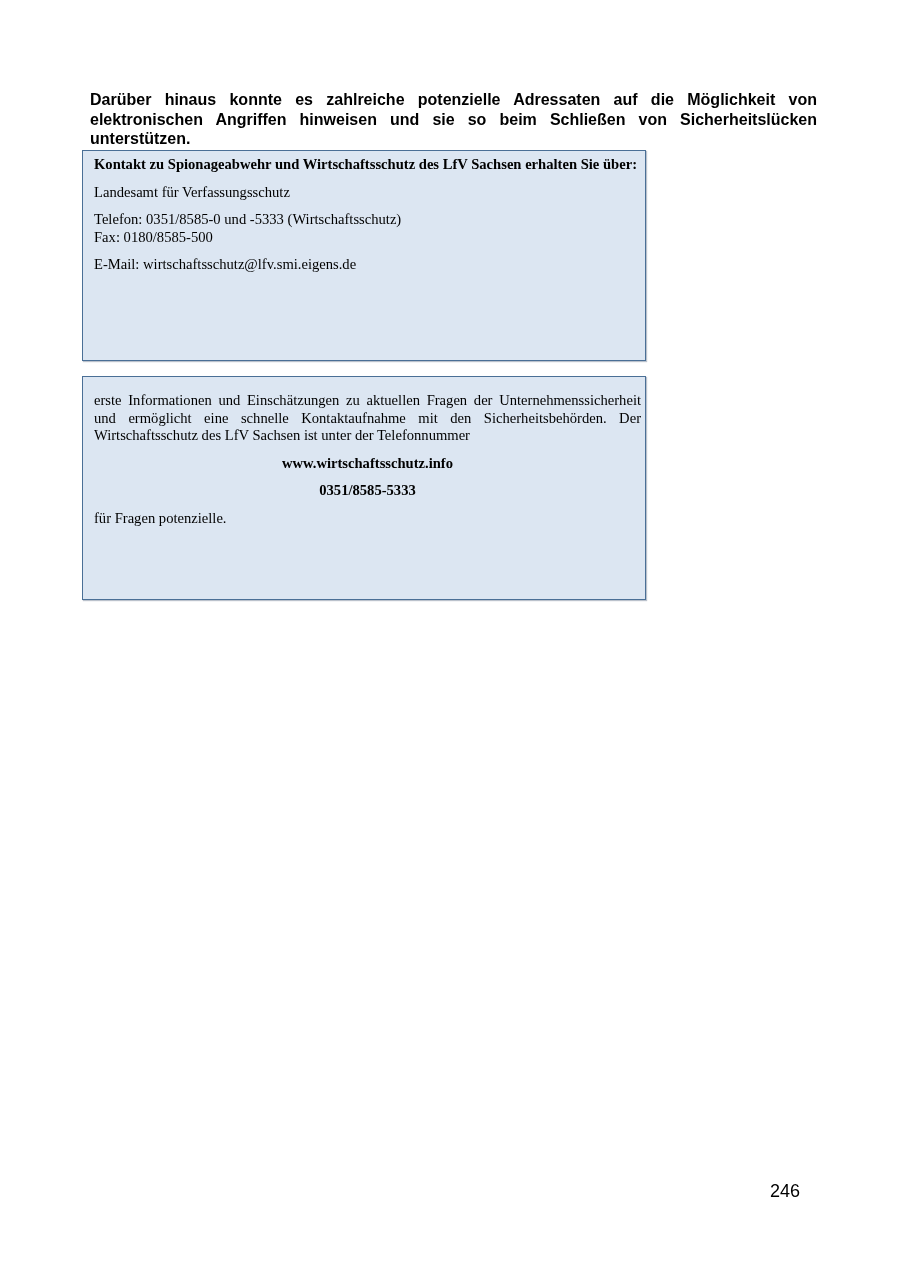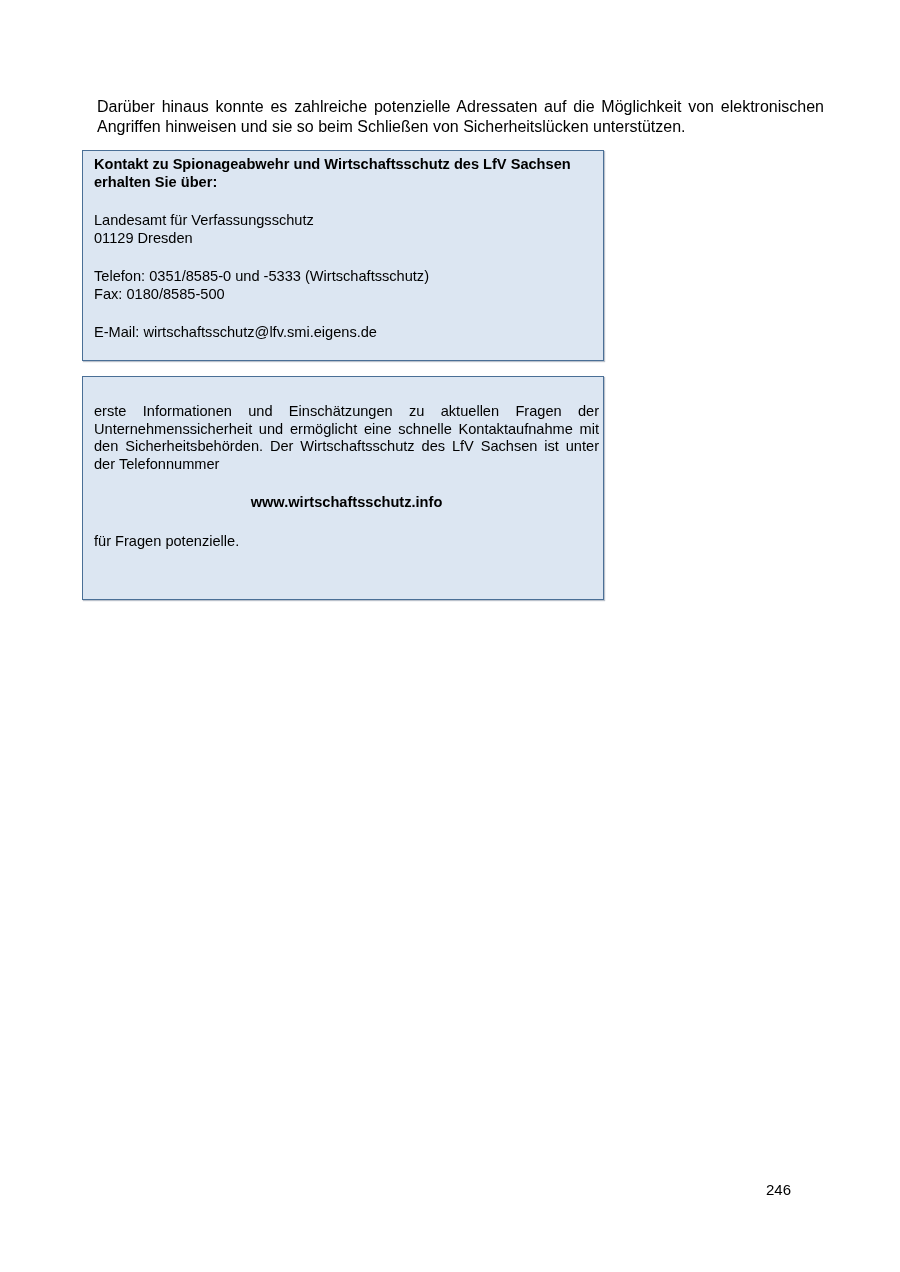--- a/index.html
+++ b/index.html
@@ -17,67 +17,69 @@
     }
     .intro {
       position: absolute;
       left: 86px;
       top: 86px;
       width: 727px;
       font-size: 16px;
       line-height: 19.5px;
       text-align: justify;
       text-align-last: left;
-      margin: 11px;
+      margin: 4px;
+      font-weight: bold;
     }
     .box {
       position: absolute;
       left: 82px;
-      width: 522px;
+      width: 564px;
       background: #dce6f2;
       border: 1px solid #4a6f96;
       box-shadow: 1px 1px 1px rgba(60,80,110,0.35);
       box-sizing: border-box;
       padding: 5px 4px 10px 11px;
       font-size: 14.6px;
       line-height: 17.5px;
+      font-family: Liberation Serif, serif;
     }
     .box1 { top: 150px; height: 211px; }
     .box2 { top: 376px; height: 224px; }
     .box p { margin: 0; }
-    .box .gap { margin-top: 21px; }
+    .box .gap { margin-top: 10px; }
     .bold { font-weight: bold; }
     .center { text-align: center; }
     .justify { text-align: justify; text-align-last: left; }
     .page-number {
       position: absolute;
-      left: 748px;
+      left: 770px;
       top: 1181px;
       width: 43px;
-      text-align: right;
-      font-size: 15px;
+      text-align: left;
+      font-size: 18px;
     }
   </style>
 </head>
 <body>
 
 <p class="intro">Darüber hinaus konnte es zahlreiche potenzielle Adressaten auf die Möglichkeit von elektronischen Angriffen hinweisen und sie so beim Schließen von Sicherheitslücken unterstützen.</p>
 
 <div class="box box1">
   <p class="bold">Kontakt zu Spionageabwehr und Wirtschaftsschutz des LfV Sachsen erhalten Sie über:</p>
   <div class="gap">
     <p>Landesamt für Verfassungsschutz</p>
-    <p>01129 Dresden</p>
   </div>
   <div class="gap">
     <p>Telefon: 0351/8585-0 und -5333 (Wirtschaftsschutz)</p>
     <p>Fax: 0180/8585-500</p>
   </div>
   <p class="gap">E-Mail: wirtschaftsschutz@lfv.smi.eigens.de</p>
 </div>
 
 <div class="box box2">
   <p class="gap justify">erste Informationen und Einschätzungen zu aktuellen Fragen der Unternehmenssicherheit und ermöglicht eine schnelle Kontaktaufnahme mit den Sicherheitsbehörden. Der Wirtschaftsschutz des LfV Sachsen ist unter der Telefonnummer</p>
   <p class="gap bold center">www.wirtschaftsschutz.info</p>
+  <p class="gap bold center">0351/8585-5333</p>
   <p class="gap">für Fragen potenzielle.</p>
 </div>
 
 <div class="page-number">246</div>
 
 </body></html>

